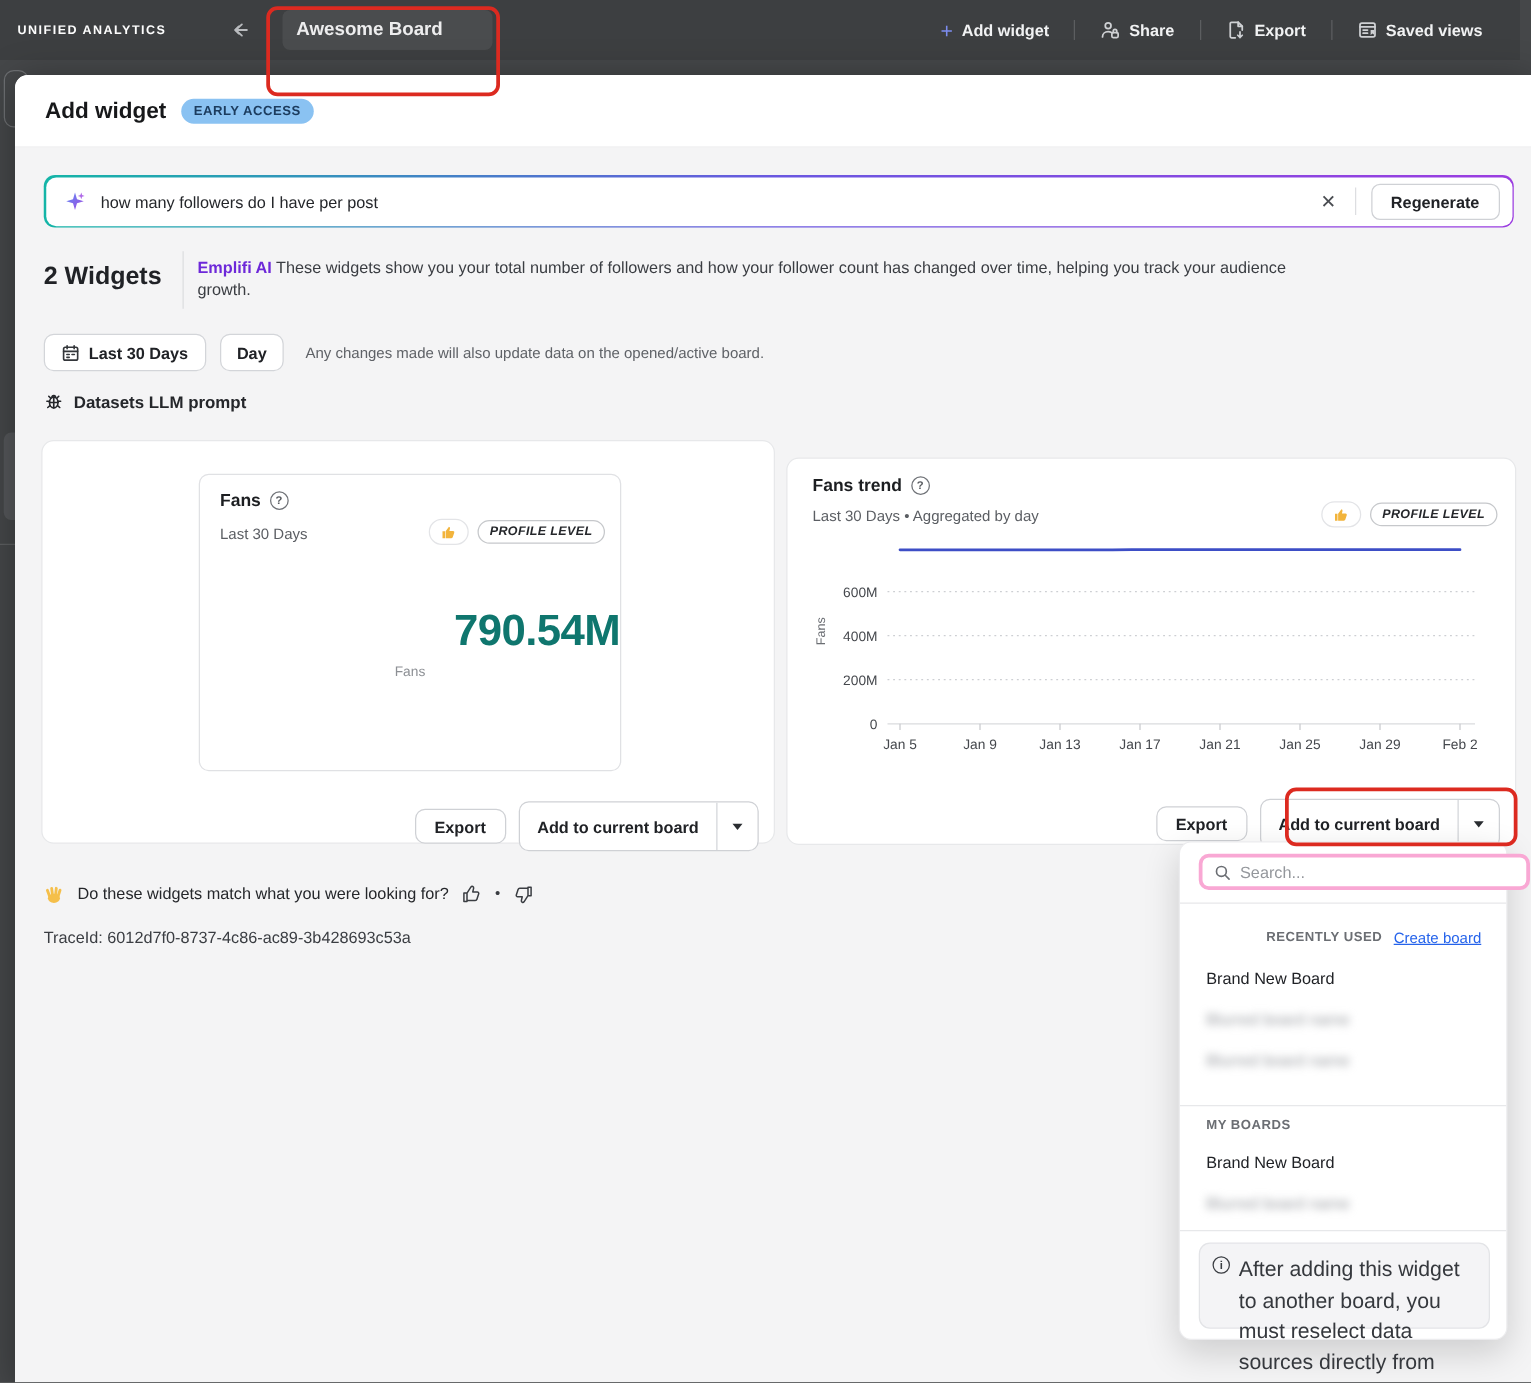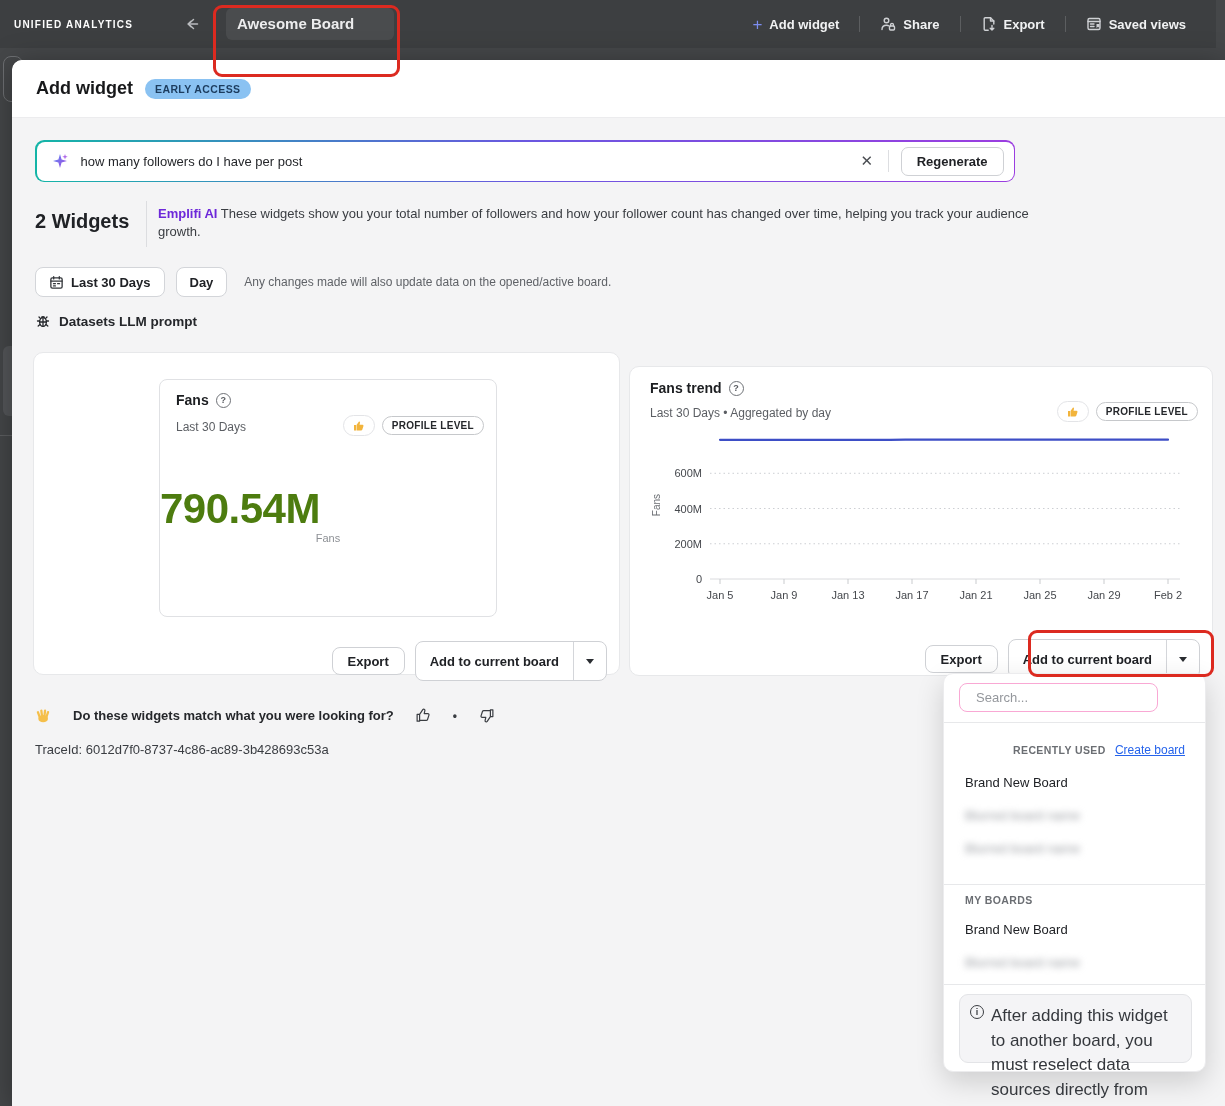--- a/index.html
+++ b/index.html
@@ -19,21 +19,21 @@
   .top-divider { width:1px; height:16px; background:#5c5e60; }
   .ticon { width:16px; height:16px; }
 
   
   #modal { position:absolute; left:12px; top:60px; width:1213px; height:1046px; background:#f4f4f5; border-top-left-radius:10px; overflow:hidden; box-shadow:0 4px 30px rgba(0,0,0,.35); }
   #modal-header { position:absolute; left:0; top:0; width:100%; height:58px; background:#ffffff; border-top-left-radius:10px; border-bottom:1px solid #ececee; display:flex; align-items:center; gap:12px; padding-left:24px; }
   .modal-title { font-size:18px; font-weight:700; color:#17181a; }
   .ea-badge { background:#8ac2f2; color:#1c3c5e; font-size:10.5px; font-weight:700; letter-spacing:.4px; padding:4px 10px; border-radius:11px; }
 
   
-  .promptbar-wrap { position:absolute; left:23px; top:80px; width:980px; height:42px; border-radius:9px; padding:1.5px; background:linear-gradient(90deg,#14b5a7,#6a57e0,#9b3de0); }
+  .promptbar-wrap { position:absolute; left:23px; top:80px; width:1176px; height:42px; border-radius:9px; padding:1.5px; background:linear-gradient(90deg,#14b5a7,#6a57e0,#9b3de0); }
   .promptbar { width:100%; height:100%; background:#ffffff; border-radius:8px; display:flex; align-items:center; padding:0 10px 0 14px; }
   .prompt-query { flex:1; margin-left:12px; font-size:13px; color:#25272b; }
   .x-icon { width:26px; height:26px; display:flex; align-items:center; justify-content:center; font-size:15px; color:#4a4d52; cursor:pointer; }
   .pb-divider { width:1px; height:22px; background:#dddee1; margin:0 12px 0 8px; }
   .regen-btn { background:#fff; border:1px solid #cfd1d5; border-radius:7px; padding:6px 15px; font-size:13px; font-weight:700; color:#202226; cursor:pointer; font-family:inherit; }
 
   
   .widgets-count { position:absolute; left:23px; top:150px; font-size:20px; font-weight:600; color:#202226; }
   .summary-divider { position:absolute; left:134px; top:141px; width:1px; height:46px; background:#dcdde0; }
   .summary-text { position:absolute; left:146px; top:145px; width:910px; font-size:13px; color:#3a3d42; line-height:1.4; }
@@ -51,44 +51,44 @@
   #card-fans { left:21px; top:292px; width:587px; height:323px; }
   #card-trend { left:617px; top:306px; width:584px; height:310px; }
 
   .preview-box { position:absolute; left:125px; top:26px; width:338px; height:238px; background:#fff; border:1px solid #e0e1e4; border-radius:8px; }
   .w-title-row { display:flex; align-items:center; gap:7px; }
   .w-title { font-size:14px; font-weight:700; color:#1c1e21; }
   .help-icon { width:15px; height:15px; border:1.3px solid #6f7277; border-radius:50%; display:flex; align-items:center; justify-content:center; font-size:9px; font-weight:700; color:#56595e; cursor:pointer; }
   .w-subtitle { font-size:12px; color:#5b5e63; }
   .badge-row { display:flex; align-items:center; gap:7px; }
   .thumb-pill { display:flex; align-items:center; justify-content:center; background:#fff; border:1px solid #e3e4e7; border-radius:12px; width:32px; height:21px; }
-  .level-pill { background:#fff; border:1px solid #c6c8cb; border-radius:11px; padding:3px 9px; font-size:10px; font-weight:700; letter-spacing:.3px; color:#25272b; white-space:nowrap; }
-  .kpi-value { position:absolute; left:0; top:105px; width:100%; text-align:left; font-size:42px; font-weight:700; color:#4d7c0f; letter-spacing:-0.5px; }
+  .level-pill { background:#fff; border:1px solid #c6c8cb; border-radius:11px; padding:3px 9px; font-size:10px; font-weight:700; letter-spacing:.3px; color:#25272b; white-space:nowrap;font-style:italic; }
+  .kpi-value { position:absolute; left:0; top:105px; width:100%; text-align:right; font-size:35px; font-weight:700; color:#0f766e; letter-spacing:-0.5px; }
   .kpi-label { position:absolute; left:0; top:152px; width:100%; text-align:center; font-size:11px; color:#8d9095; }
 
   .card-footer { position:absolute; right:12px; display:flex; align-items:center; gap:10px; }
   .export-btn { background:#fff; border:1px solid #cfd1d5; border-radius:8px; height:28px; padding:0 15px; font-size:13px; font-weight:700; color:#202226; cursor:pointer; font-family:inherit; }
   .split-btn { display:flex; align-items:stretch; background:#fff; border:1px solid #cfd1d5; border-radius:8px; height:40px; overflow:hidden; }
   .split-main { display:flex; align-items:center; padding:0 14px; font-size:13px; font-weight:700; color:#202226; cursor:pointer; }
   .split-caret { display:flex; align-items:center; justify-content:center; width:33px; border-left:1px solid #d4d6da; cursor:pointer; }
   .caret-down { width:0; height:0; border-left:4px solid transparent; border-right:4px solid transparent; border-top:5px solid #2a2d31; }
 
   
   #trend-chart { position:absolute; left:18px; top:54px; }
   .axis-text { font-size:11px; fill:#45484d; }
 
   
-  .feedback-row { position:absolute; left:23px; top:647px; display:flex; align-items:center; gap:21px; font-size:13px; color:#25272b;font-weight:bold; }
+  .feedback-row { position:absolute; left:23px; top:647px; display:flex; gap:10px; font-size:13px; color:#25272b; }
   .fb-icon { width:17px; height:17px; cursor:pointer; }
   .fb-dot { color:#3a3d42; font-size:12px; }
   .trace-id { position:absolute; left:23px; top:682px; font-size:13px; color:#3a3d42; }
 
   
   #board-dropdown { position:absolute; left:931px; top:613px; width:263px; height:399px; background:#fff; border:1px solid #ececee; border-radius:10px; box-shadow:0 10px 28px rgba(0,0,0,.16); z-index:5; }
-  .dd-search { position:absolute; left:15px; top:9px; width:199px; height:29px; border:1px solid #f9a8d4; border-radius:8px; display:flex; align-items:center; padding:0 9px; gap:7px; background:#fff; }
+  .dd-search { position:absolute; left:15px; top:9px; width:265px; height:29px; border:3px solid #f9a8d4; border-radius:8px; display:flex; align-items:center; padding:0 9px; gap:7px; background:#fff; }
   .dd-search input { border:none; outline:none; flex:1; font-size:13px; color:#25272b; font-family:inherit; }
   .dd-search input::placeholder { color:#94979c; }
   .dd-divider { position:absolute; left:0; width:100%; height:1px; background:#e7e8ea; }
   .dd-section-label { position:absolute; left:21px; font-size:10.5px; font-weight:700; letter-spacing:.4px; color:#6b6e73; }
   .create-board { position:absolute; right:20px; font-size:12px; color:#2563eb; text-decoration:underline; cursor:pointer; }
   .board-item { position:absolute; left:21px; font-size:13px; color:#202226; cursor:pointer; }
   .blurred { color:#9a9da2; filter:blur(3.5px); }
   .info-box { position:absolute; left:15px; top:320px; width:233px; height:69px; background:#f4f4f6; border:1px solid #e3e4e7; border-radius:9px; padding:9px 11px 0 10px; display:flex; gap:7px; }
   .info-icon { flex:0 0 auto; width:14px; height:14px; border:1.2px solid #3a3d42; border-radius:50%; font-size:9px; font-weight:700; color:#3a3d42; display:flex; align-items:center; justify-content:center; margin-top:1px; }
   .info-text { font-size:17px; line-height:1.45; color:#35383d; }

